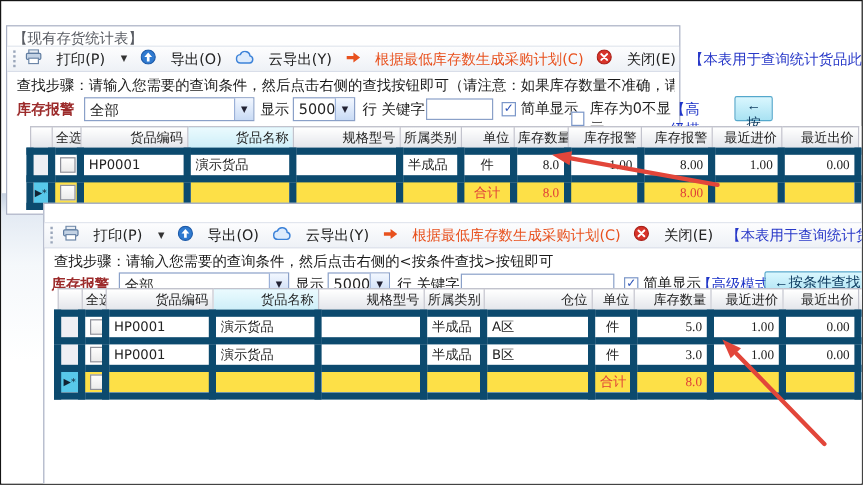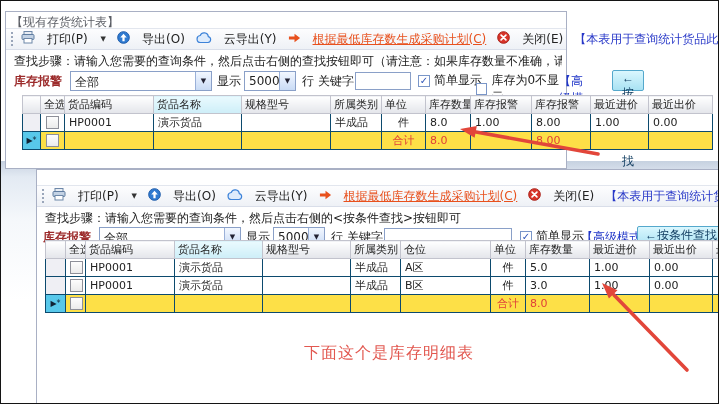--- a/index.html
+++ b/index.html
@@ -1,30 +1,30 @@
 <!DOCTYPE html>
 <html><head>
 <meta charset="utf-8">
 <style>
   html,body{margin:0;padding:0;}
   .frame{position:relative;width:719px;height:404px;background:#fff;border:1px solid #141414;
          box-sizing:border-box;overflow:hidden;font-family:"DejaVu Sans",sans-serif;font-size:12px;color:#222;}
   .bg-band{position:absolute;left:0;top:160px;right:0;bottom:0;
          background:linear-gradient(180deg,#c6d1e0 0px,#e3eaf3 16px,#f5f8fb 60px,#ffffff 140px);}
   .panel{position:absolute;background:#fff;border:1px solid #a9b0c4;box-sizing:border-box;}
-  #top-panel{left:4px;top:10px;width:562px;height:158px;}
+  #top-panel{left:4px;top:20px;width:562px;height:158px;}
   #bottom-panel{left:35px;top:168px;width:690px;height:238px;}
   .ptitle{position:absolute;left:5px;top:2px;color:#5a5d64;font-size:12px;white-space:nowrap;}
   .toolbar{position:absolute;left:0;right:0;height:22px;display:flex;align-items:center;gap:11px;
          padding-left:5px;background:linear-gradient(#fdfdfe,#eef1f6);
          border-top:1px solid #e2e6ee;border-bottom:1px solid #d9dee9;box-sizing:border-box;white-space:nowrap;}
   #top-panel .toolbar{top:16px;} #bottom-panel .toolbar{top:15px;}
   .grip{width:0;height:14px;border-left:2px dotted #9aa6ba;margin-right:-3px;}
   .tb-item{display:flex;align-items:center;gap:12px;cursor:default;}
-  .tb-red{color:#e8511e;text-decoration:underline;}
+  .tb-red{color:#e8511e;}
   .tb-note{color:#2838c8;}
   .caret{font-size:7px;color:#333;margin-left:1px;}
   .helpline{position:absolute;left:8px;right:4px;color:#1a1a1a;white-space:nowrap;overflow:hidden;}
   #top-panel .helpline{top:41px;} #bottom-panel .helpline{top:40px;}
   .filterrow{position:absolute;left:0;right:0;height:24px;}
   #top-panel .filterrow{top:57px;} #bottom-panel .filterrow{top:55px;}
   .f-abs{position:absolute;top:2px;}
   .alarm{color:#9c2b2b;font-weight:bold;}
   .combo{display:flex;height:20px;border:1px solid #8aa0c8;background:#fff;box-sizing:border-box;align-items:stretch;}
   .combo .val{flex:1;padding:2px 4px;overflow:hidden;white-space:nowrap;}
@@ -34,28 +34,28 @@
   .cbwrap{display:flex;align-items:center;gap:4px;}
   .cb{width:12px;height:12px;border:1px solid #7a96c8;background:#fff;box-sizing:border-box;
       display:flex;align-items:center;justify-content:center;font-size:10px;line-height:10px;color:#2f55b8;font-weight:bold;}
   .adv{color:#1f35c8;cursor:pointer;}
   .btn-search{height:21px;padding:0 7px;font-size:12px;color:#0d3a5e;
       background:linear-gradient(#daf7fe,#a9e2f3);border:1px solid #54a8cc;border-radius:2px;cursor:pointer;}
   .grid{border-collapse:collapse;table-layout:fixed;font-size:11px;background:#fff;position:absolute;}
   #top-panel .grid{left:16px;top:83px;width:690px;}
   #bottom-panel .grid{left:8px;top:70px;width:712px;}
   .grid th{background:linear-gradient(#ffffff,#e3e5ea);border:1px solid #c2c3cd;font-weight:normal;
-      text-align:left;padding:1px 3px;height:15px;overflow:hidden;white-space:nowrap;color:#222;}
+      text-align:right;padding:1px 3px;height:15px;overflow:hidden;white-space:nowrap;color:#222;}
   .grid th.namecol{background:linear-gradient(#eafafe,#cdeef8);}
-  .grid td{border:1px solid #0c4a6e;padding:1px 4px;height:15px;overflow:hidden;white-space:nowrap;margin-left:34px;}
+  .grid td{border:6px solid #0c4a6e;padding:1px 4px;height:15px;overflow:hidden;white-space:nowrap;margin-left:34px;}
   .gut{background:#efeff4;}
   .newrow{background:#58c8ea !important;color:#123;text-align:center;font-size:8px;padding:1px 0 !important;}
   .totrow td{background:#fde047;}
   .red{color:#e04038;}
-  .num{}
+  .num{text-align:right;font-family:Liberation Serif, serif;}
   .ctr{text-align:center;}
   .rowcb{width:11px;height:11px;margin:0 auto;border:1px solid #8e9099;background:linear-gradient(#fdfdfd,#ebebeb);}
   .annot{position:absolute;color:#e25850;font-size:16px;letter-spacing:1px;white-space:nowrap;z-index:8;}
   #arrow-layer{position:absolute;left:0;top:0;z-index:9;pointer-events:none;}
 </style>
 </head>
 <body>
 
 <div class="frame">
   <div class="bg-band"></div>
@@ -338,21 +338,20 @@
         <td class="ctr red">合计</td>
         <td class="num red">8.0</td>
         <td></td>
             <td></td>
         <td></td>
       </tr>
     </tbody>
       </table>
   </div>
 
-  <div class="annot" style="left:303px;top:342px;">下面这个是库存明细表</div>
 
   <svg id="arrow-layer" width="719" height="404">
     <g>
       <line x1="597" y1="153" x2="475" y2="131" stroke="#e2463a" stroke-width="3.6" stroke-linecap="round"></line>
       <polygon points="459,128 475.8,125 473.6,136.8" fill="#e2463a"></polygon>
     </g>
     <g>
       <line x1="686" y1="369" x2="613" y2="294" stroke="#e2463a" stroke-width="3.6" stroke-linecap="round"></line>
       <polygon points="601,282 616.5,289.2 607.9,297.6" fill="#e2463a"></polygon>
     </g>

